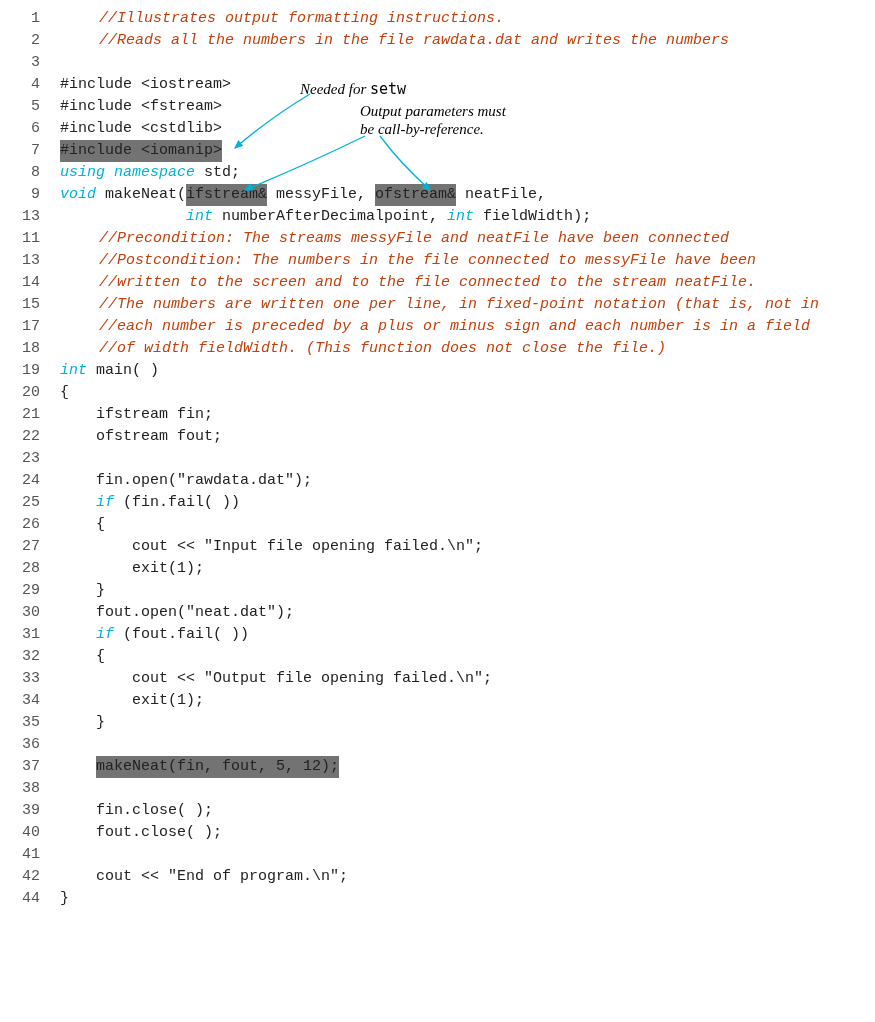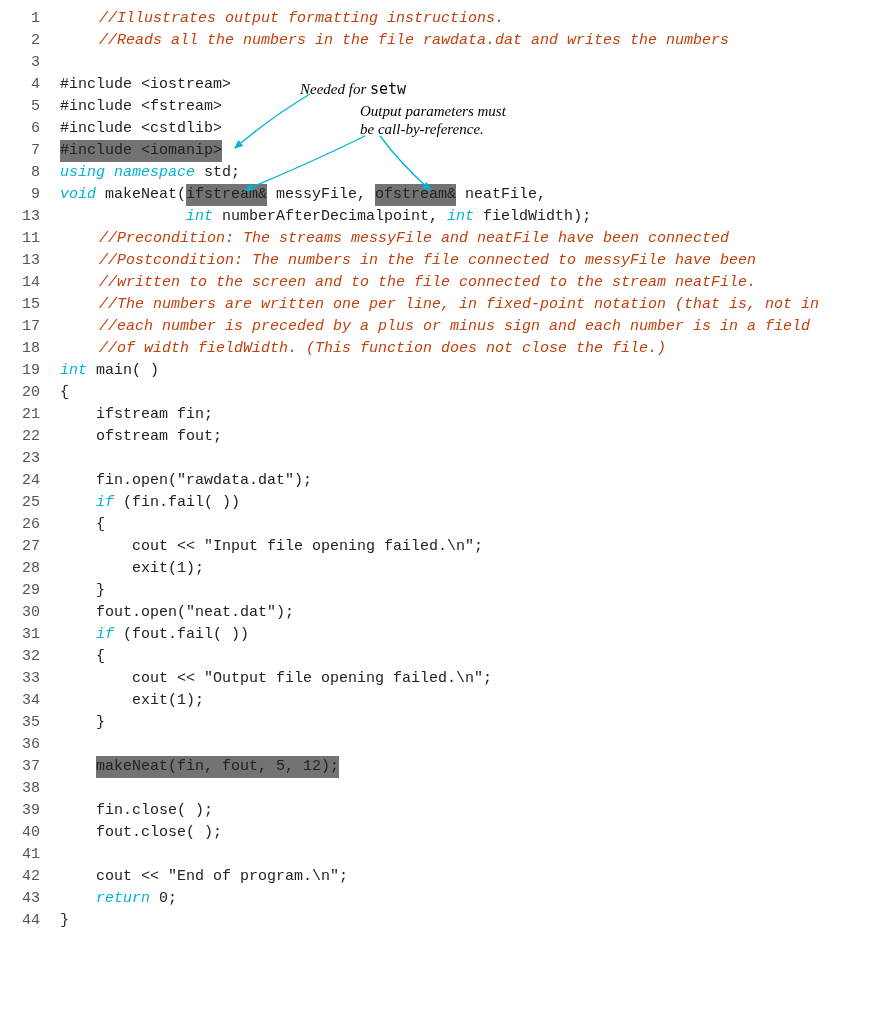--- a/index.html
+++ b/index.html
@@ -117,16 +117,15 @@
 <div class="line"><span class="gutter">33</span><span>        cout &lt;&lt; "Output file opening failed.\n";</span></div>
 <div class="line"><span class="gutter">34</span><span>        exit(1);</span></div>
 <div class="line"><span class="gutter">35</span><span>    }</span></div>
 <div class="line"><span class="gutter">36</span><span></span></div>
 <div class="line"><span class="gutter">37</span><span>    </span><span class="hl">makeNeat(fin, fout, 5, 12);</span></div>
 <div class="line"><span class="gutter">38</span><span></span></div>
 <div class="line"><span class="gutter">39</span><span>    fin.close( );</span></div>
 <div class="line"><span class="gutter">40</span><span>    fout.close( );</span></div>
 <div class="line"><span class="gutter">41</span><span></span></div>
 <div class="line"><span class="gutter">42</span><span>    cout &lt;&lt; "End of program.\n";</span></div>
-<div class="line"><span class="gutter">43</span><span>    </span><span class="kw">return</span><span> 0;</span></div>
 <div class="line"><span class="gutter">44</span><span>}</span></div>
 
 </div>
 
 </body></html>

